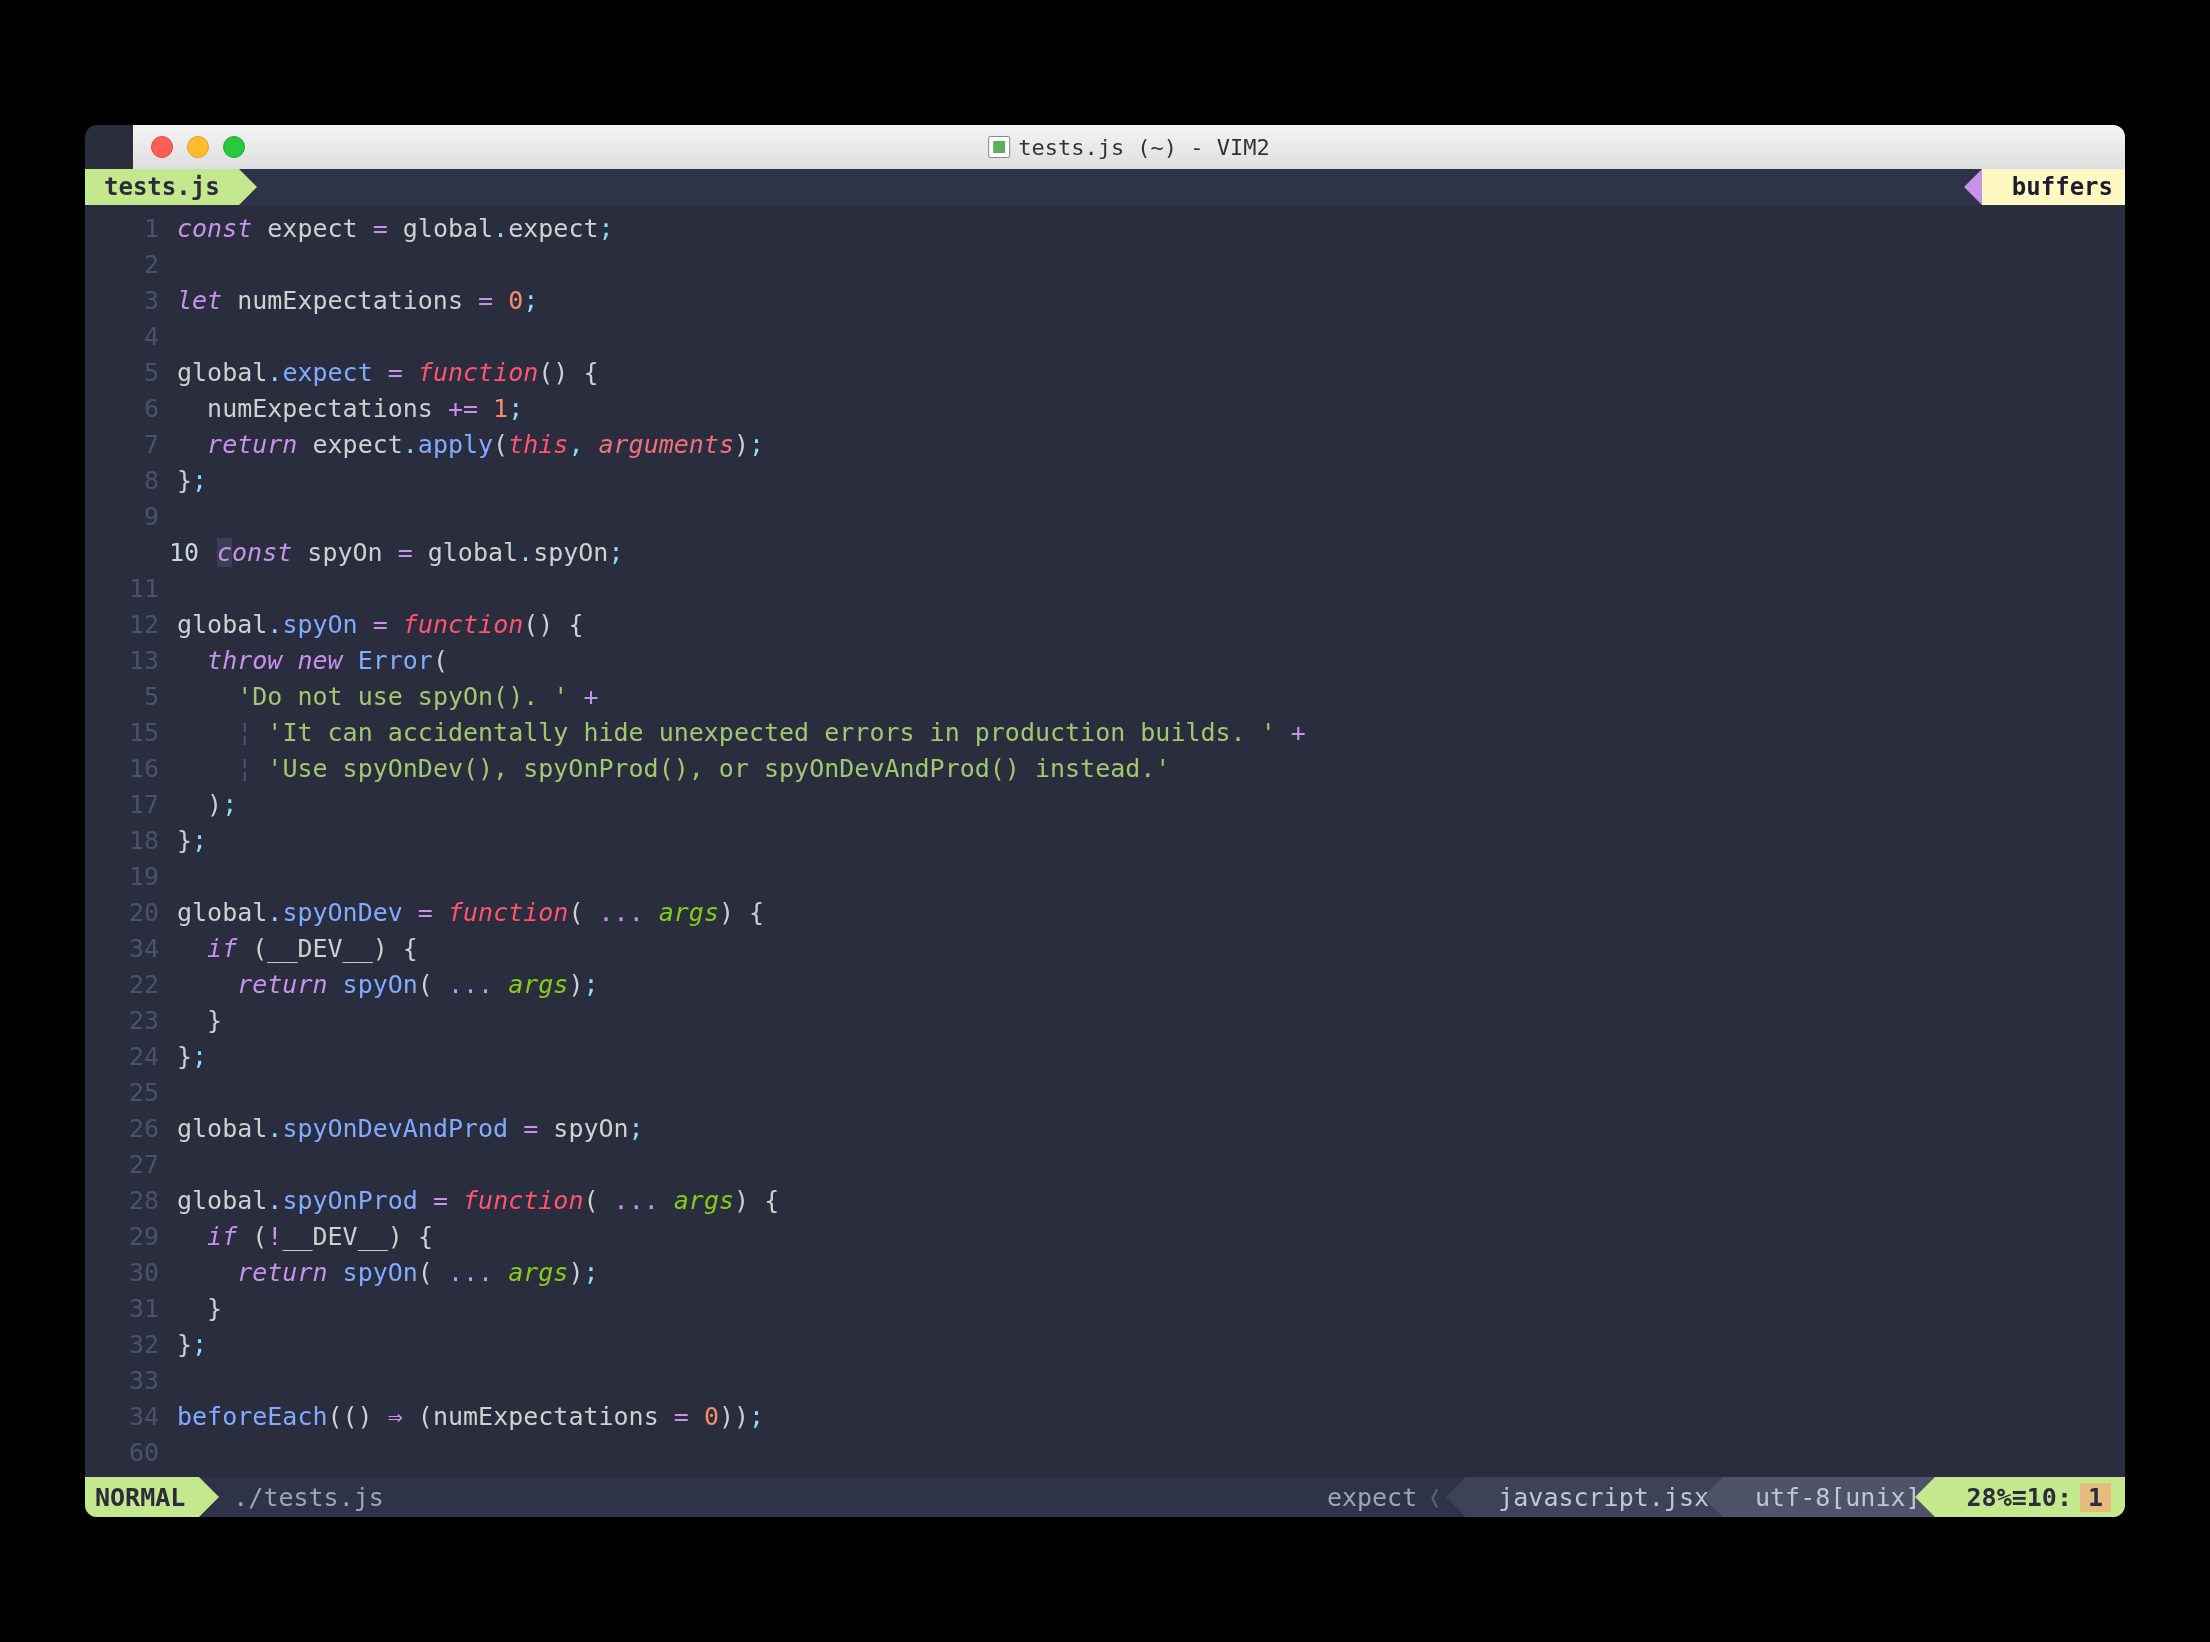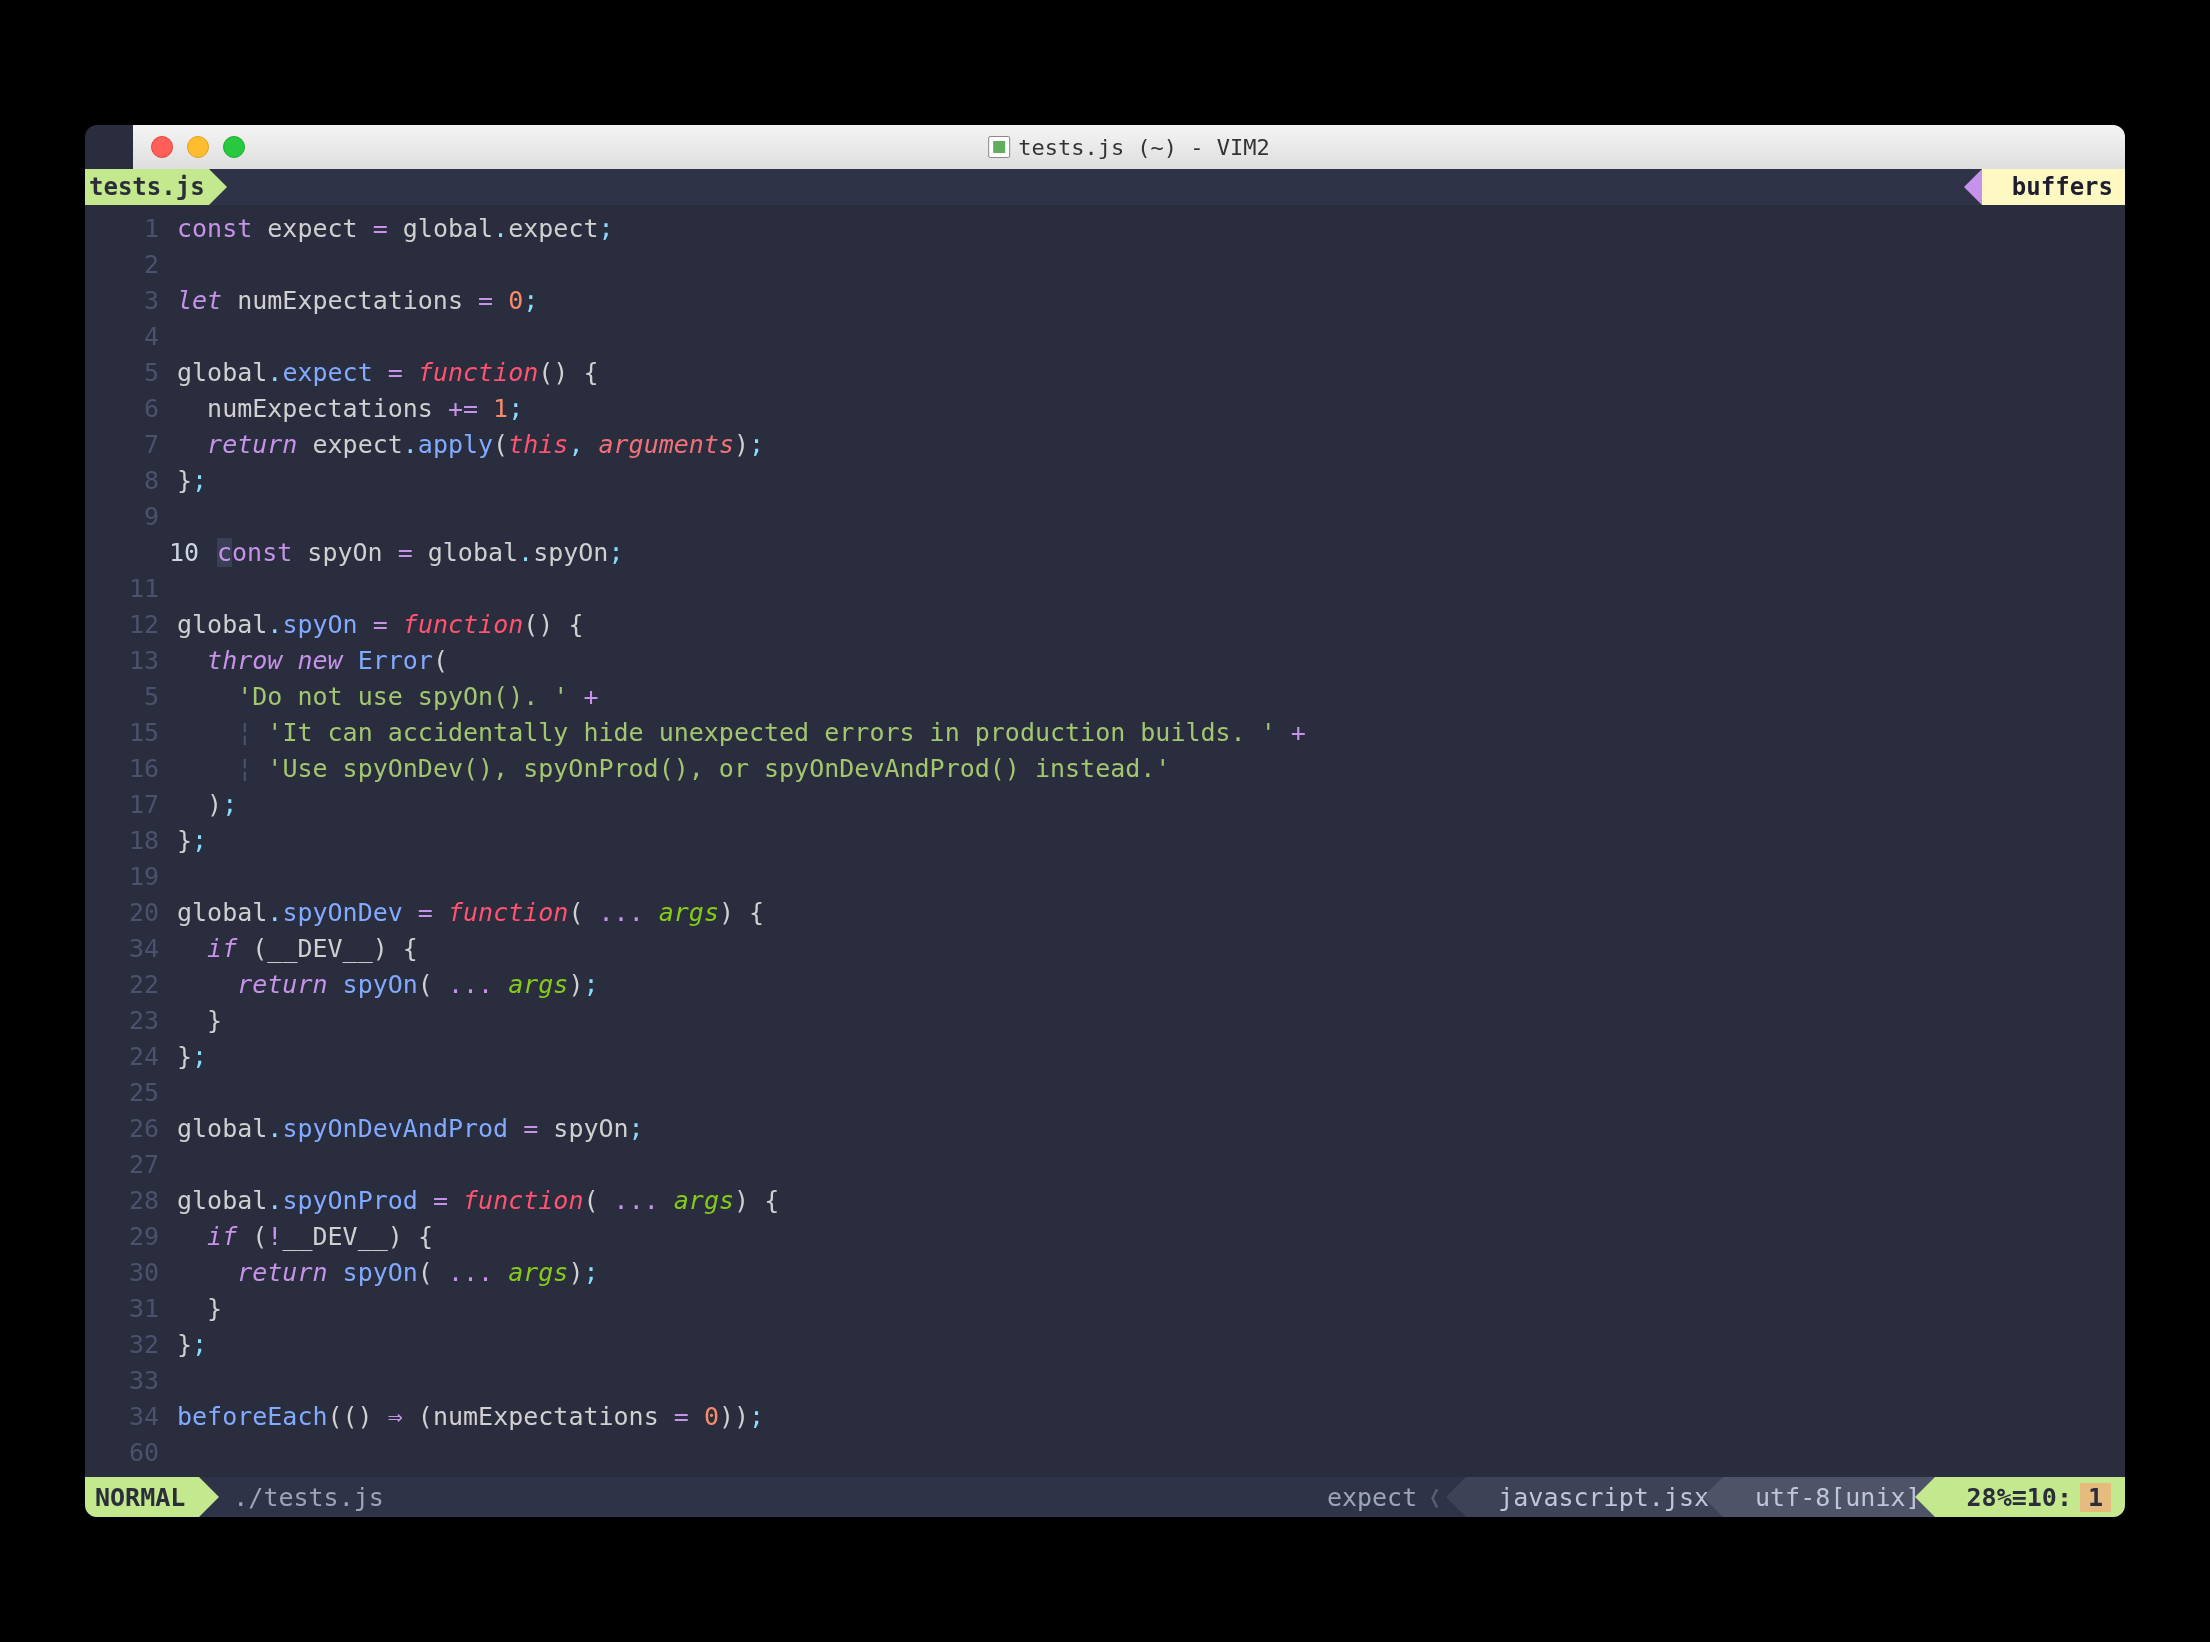--- a/index.html
+++ b/index.html
@@ -72,21 +72,21 @@
   background: #2f3347;
   display: flex;
   align-items: stretch;
   justify-content: space-between;
 }
 .tab {
   background: #c3e88d;
   color: #2b2d3a;
   font-weight: bold;
   font-size: 24px;
-  padding: 0 4px;
+  padding: 0 19px;
   display: flex;
   align-items: center;
   position: relative;
 }
 .tab::after {
   content: "";
   position: absolute;
   right: -18px;
   top: 0;
   border-top: 18px solid transparent;
@@ -124,21 +124,21 @@
 }
 .ln {
   width: 92px;
   text-align: right;
   color: #4b526d;
   padding-right: 18px;
   user-select: none;
 }
 .ln.cur { color: #cfd5e0; margin-left: 40px; }
 .content { color: #d0d0d0; }
-.kw-const { color: #c792ea; }
+.kw-const { color: #c792ea; font-style: italic; }
 .kw-let { color: #c792ea; font-style: italic; }
 .kw-new { color: #c792ea; font-style: italic; }
 .kw-function { color: #ff5370; font-style: italic; }
 .kw-return { color: #c792ea; font-style: italic; }
 .kw-throw { color: #c792ea; font-style: italic; }
 .kw-if { color: #c792ea; font-style: italic; }
 .ident { color: #d0d0d0; }
 .num { color: #f78c6c; }
 .prop { color: #82aaff; }
 .str { color: #a3c76f; }

